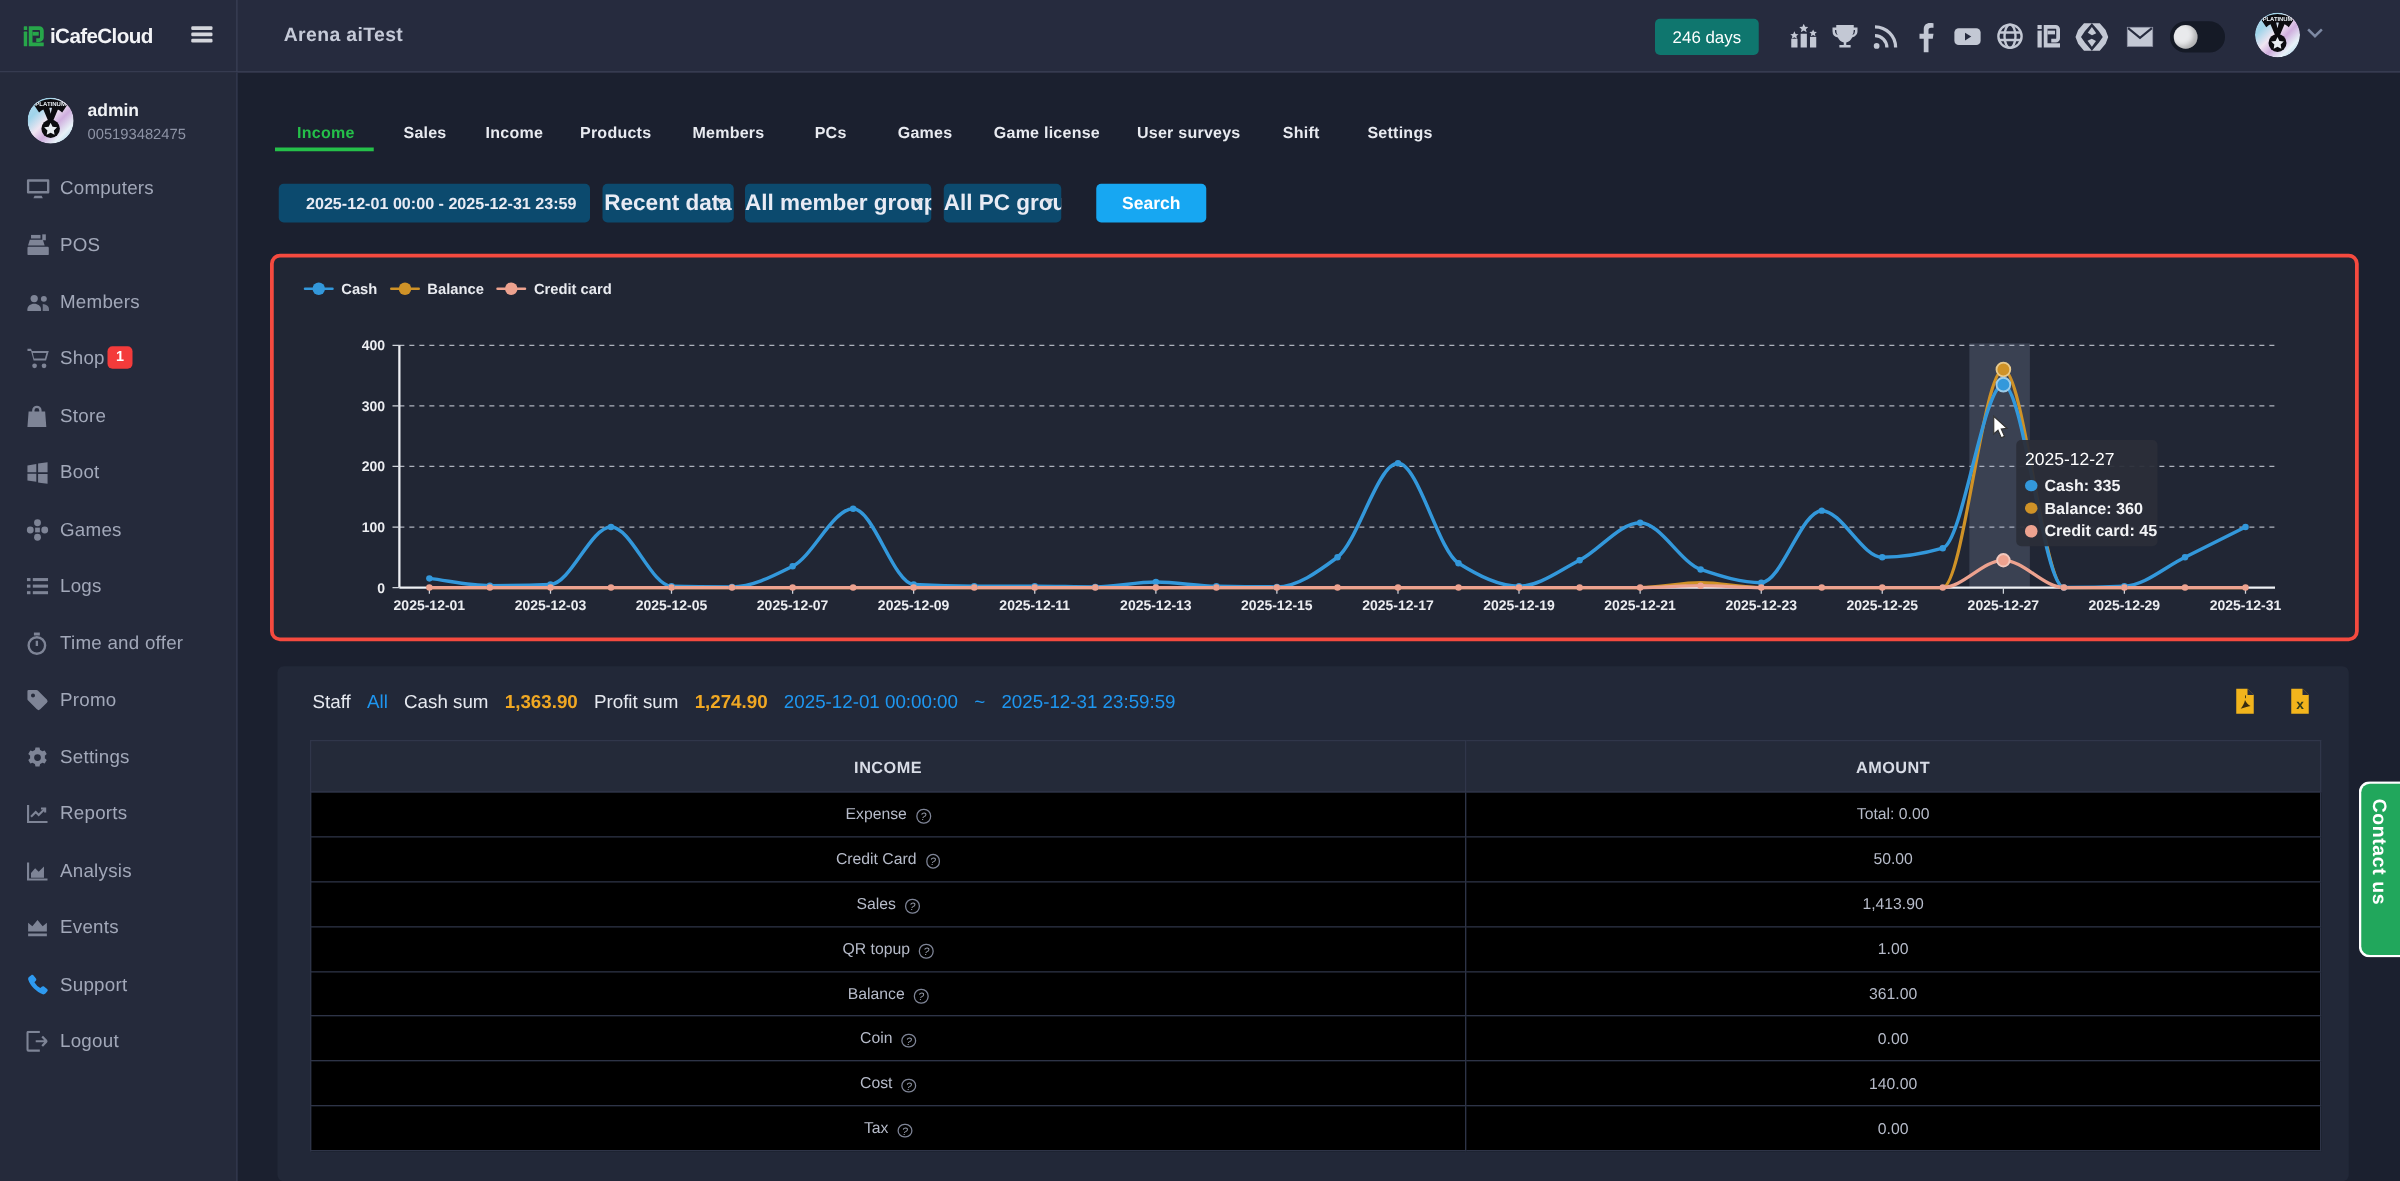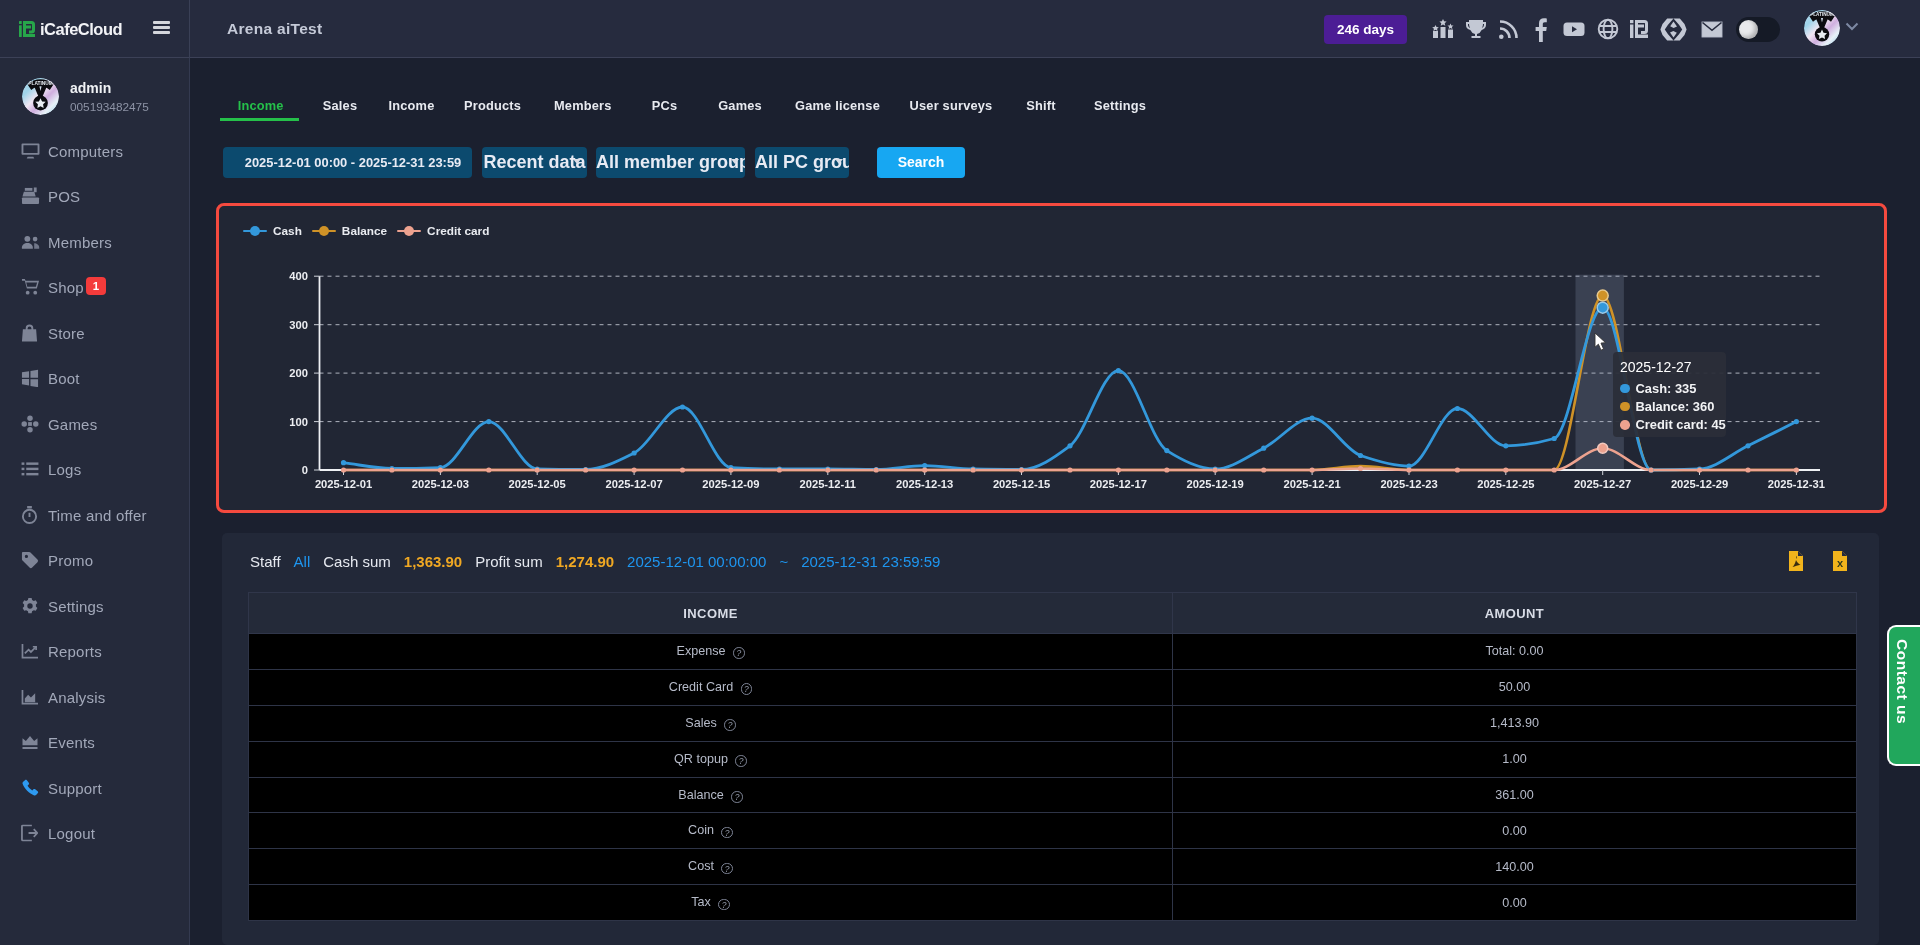--- a/index.html
+++ b/index.html
@@ -4,21 +4,21 @@
 * { margin:0; padding:0; box-sizing:border-box; }
 html,body { width:1920px; height:945px; overflow:hidden; background:#1b202f; font-family:"Liberation Sans",sans-serif; }
 .abs { position:absolute; }
 .topbar { position:absolute; left:0; top:0; width:1920px; height:58px; background:#262b3e; border-bottom:1px solid #3c4157; }
 .sidebar { position:absolute; left:0; top:58px; width:190px; height:887px; background:#252a3b; border-right:1px solid #343a50; }
 .logo { position:absolute; left:17px; top:19px; display:flex; align-items:center; }
 .logotext { color:#f2f3f6; font-size:16.5px; font-weight:700; margin-left:3px; letter-spacing:-0.5px; }
 .burger { position:absolute; left:153px; top:21px; }
 .burger div { width:16.5px; height:2.7px; background:#d4d6dc; border-radius:1px; margin-bottom:2.3px; }
 .pagetitle { position:absolute; left:227px; top:0; height:58px; line-height:58px; color:#c5cad8; font-size:15.5px; font-weight:700; letter-spacing:0.3px; }
-.days { position:absolute; left:1324px; top:15px; width:83px; height:29px; background:#4c1d95; border-radius:4px; color:#fff; font-size:13.5px; font-weight:700; text-align:center; line-height:29px; }
+.days { position:absolute; left:1324px; top:15px; width:83px; height:29px; background:#0f766e; border-radius:4px; color:#fff; font-size:13.5px; font-weight:400; text-align:center; line-height:29px; }
 .ticon { position:absolute; top:17px; height:24px; display:flex; align-items:center; justify-content:center; }
 .toggle { position:absolute; left:1736px; top:17px; width:44px; height:25px; background:#151a26; border-radius:13px; }
 .toggle::after { content:""; position:absolute; left:2.5px; top:2.7px; width:19.5px; height:19.5px; border-radius:50%; background:#e9eaec; box-shadow:inset -3px -2px 4px rgba(0,0,0,0.25); }
 .topavatar { position:absolute; left:1804px; top:10px; width:36px; height:36px; border-radius:50%; overflow:hidden; }
 .caret { position:absolute; left:1845px; top:22px; }
 
 .uavatar { position:absolute; left:22px; top:78px; width:37px; height:37px; border-radius:50%; overflow:hidden; }
 .uname { position:absolute; left:70px; top:80px; color:#f0f2f5; font-size:14px; font-weight:700; }
 .uid { position:absolute; left:70px; top:100px; color:#8d93a5; font-size:11.8px; }
 .mitem { position:absolute; left:0; width:191px; height:24px; }

